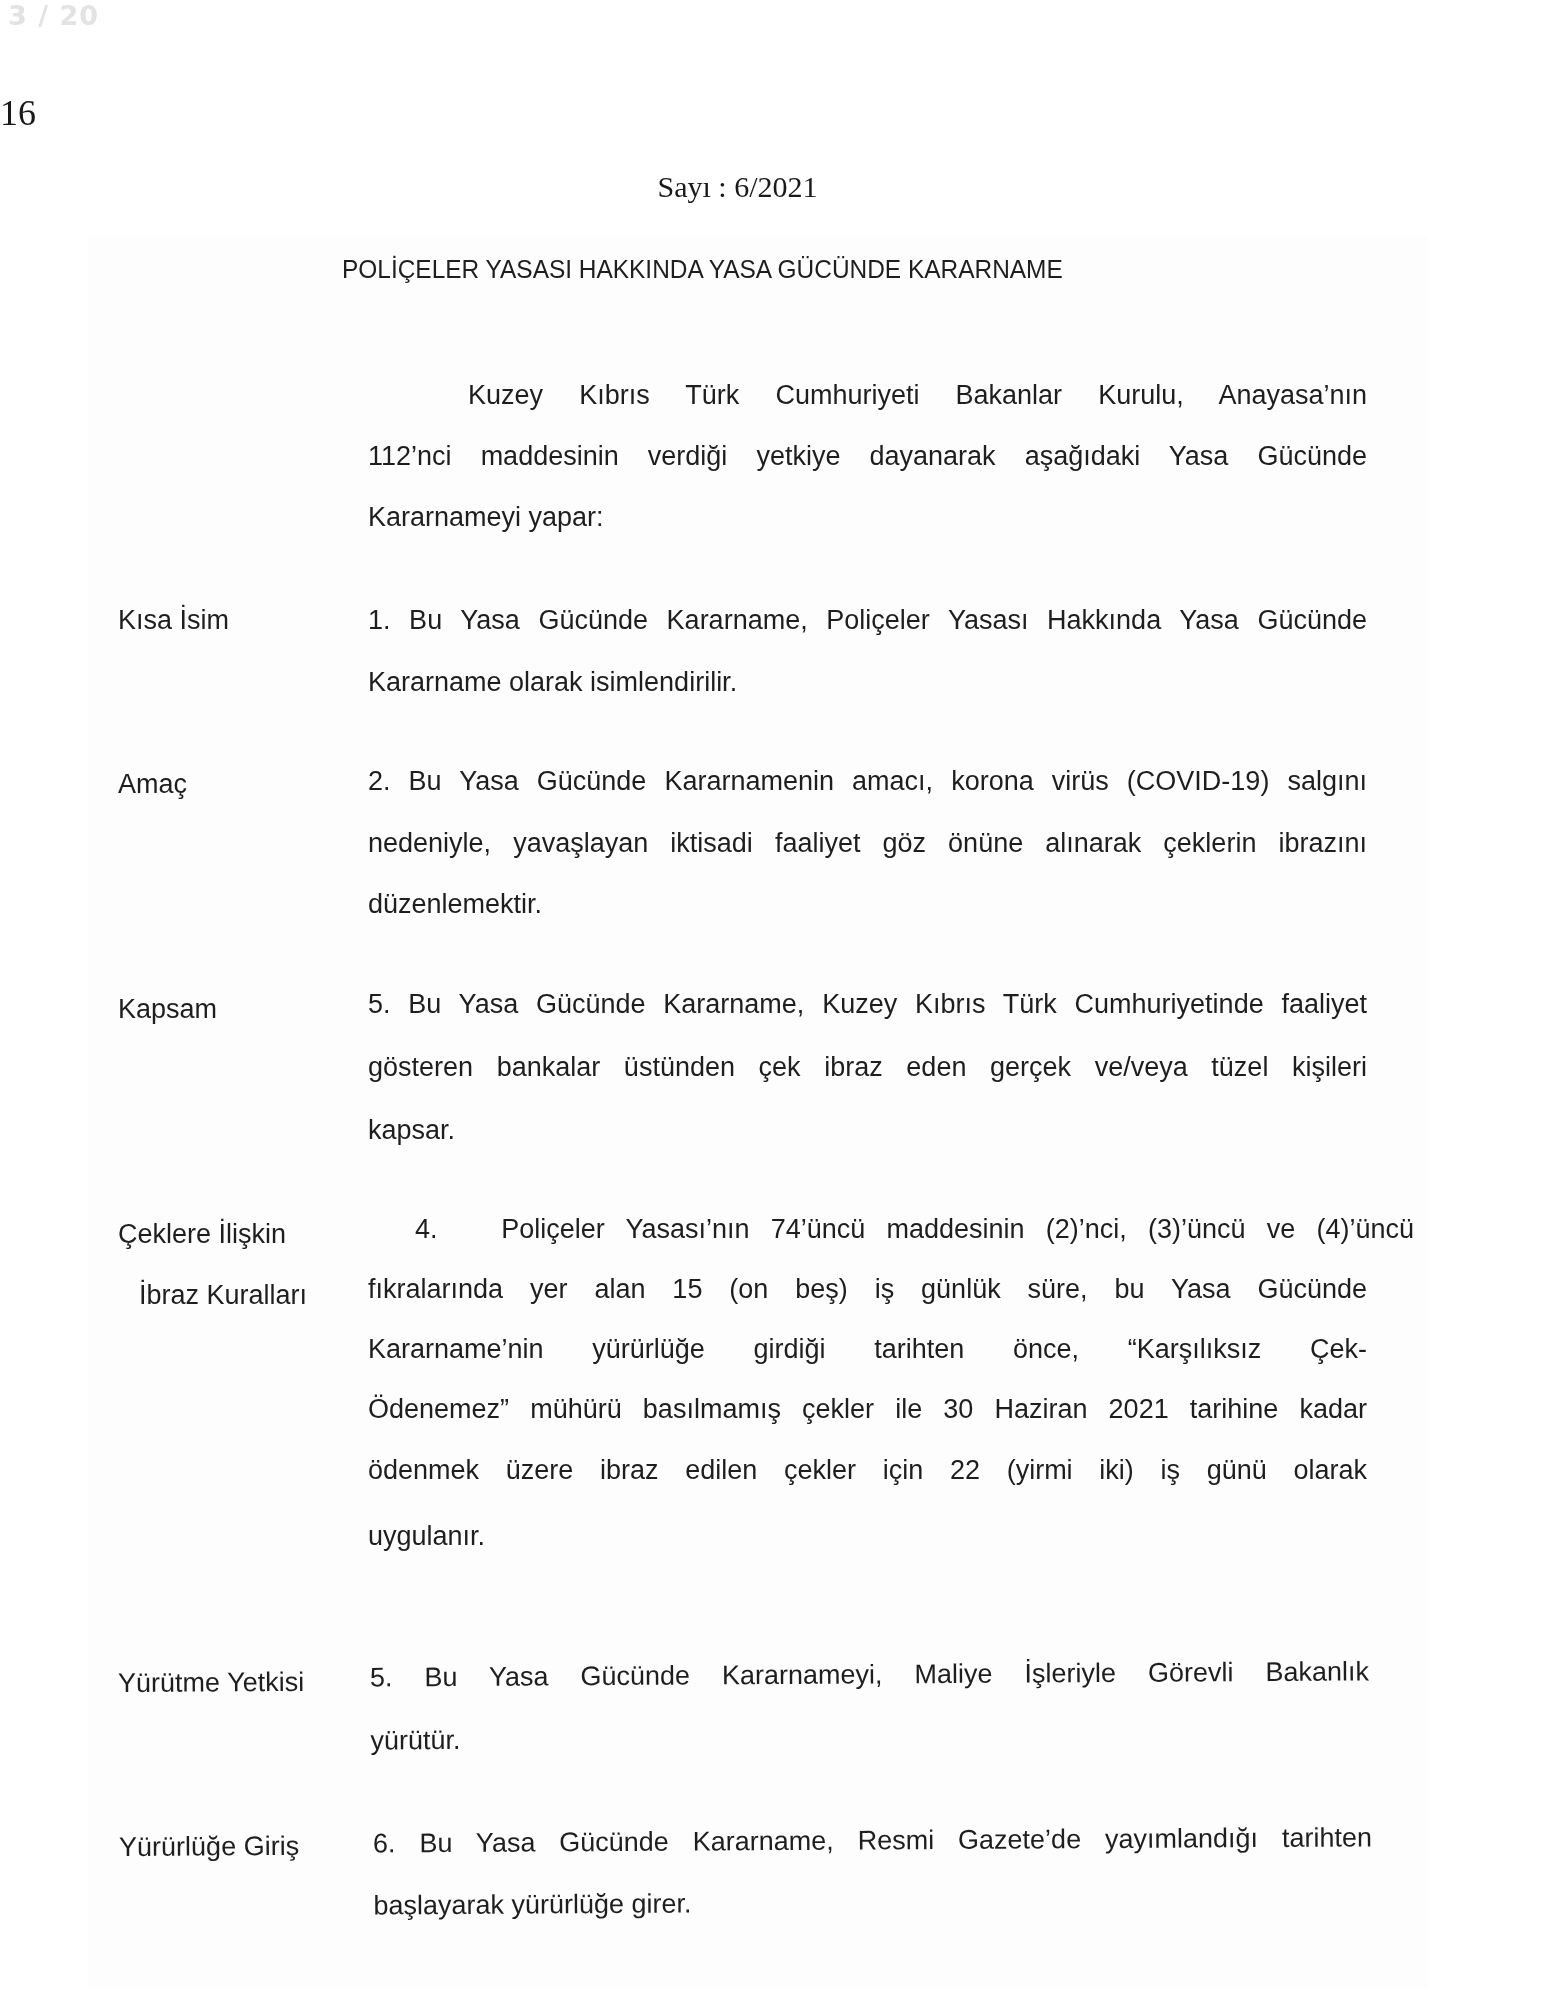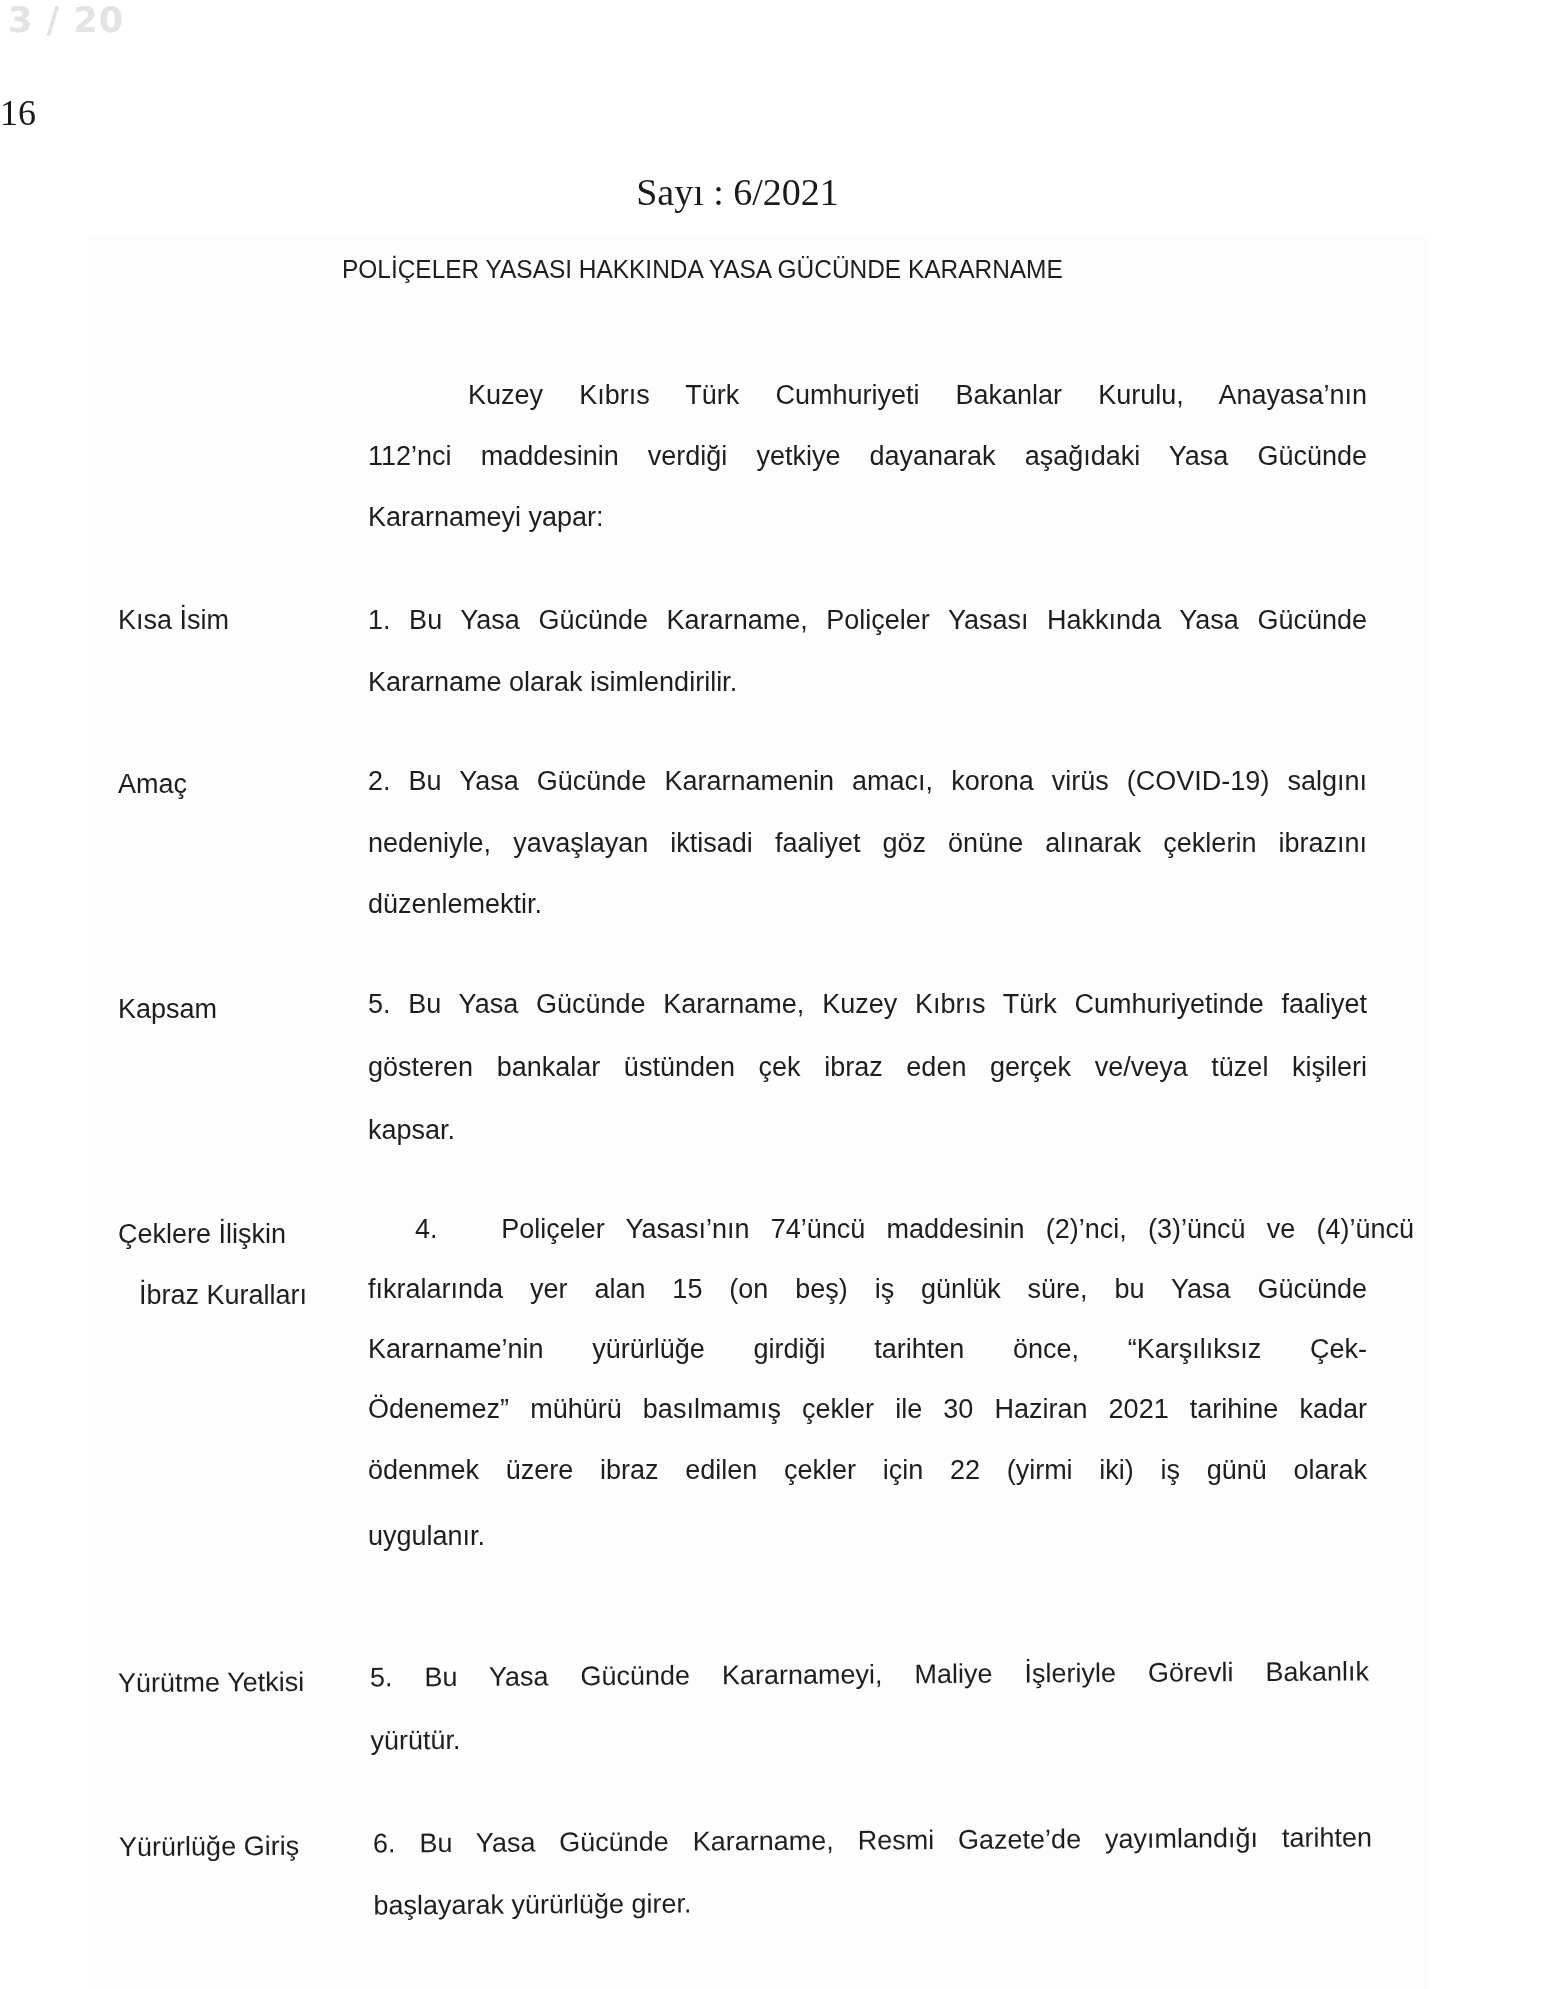--- a/index.html
+++ b/index.html
@@ -13,21 +13,21 @@
       position: relative;
       overflow: hidden;
       color: #1e1e1e;
     }
     .page-counter {
       position: absolute;
       left: 8px;
       top: 0px;
       font-family: "DejaVu Sans", sans-serif;
       font-weight: bold;
-      font-size: 35px;
+      font-size: 27px;
       color: #e3e3e3;
       letter-spacing: 1px;
     }
     .scan-region {
       position: absolute;
       left: 88px;
       top: 236px;
       width: 1340px;
       height: 1753px;
       background: #fdfdfd;
@@ -42,21 +42,21 @@
       font-size: 36px;
       color: #1a1a1a;
     }
     .issue-number {
       position: absolute;
       left: 0;
       width: 1475px;
       top: 170px;
       text-align: center;
       font-family: "Liberation Serif", serif;
-      font-size: 38px;
+      font-size: 30px;
       color: #1a1a1a;
     }
     .doc-title {
       position: absolute;
       left: 342px;
       top: 254px;
       font-family: "Liberation Sans", sans-serif;
       font-size: 26px;
       color: #1e1e1e;
       white-space: nowrap;

